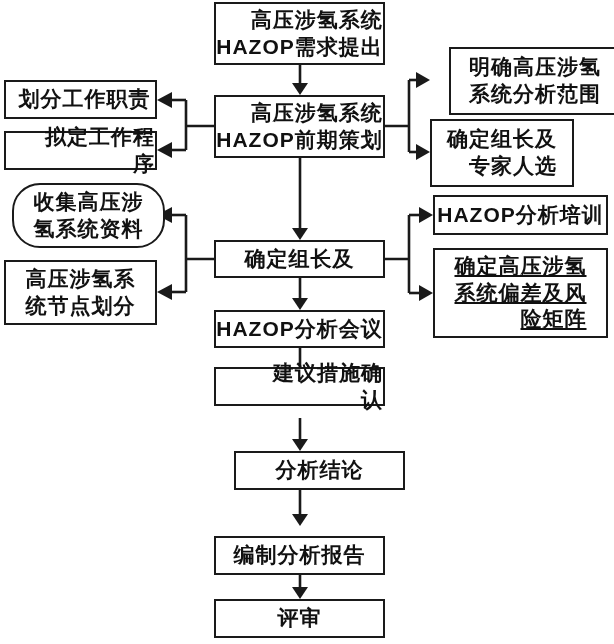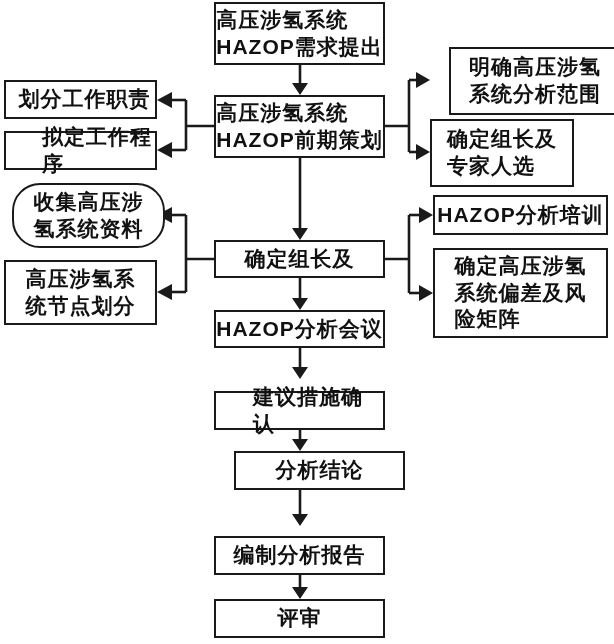--- a/index.html
+++ b/index.html
@@ -41,21 +41,21 @@
   .node {
     position: absolute;
     z-index: 2;
     box-sizing: border-box;
     border: 2px solid var(--line);
     background: var(--box-fill);
     color: var(--text);
     display: flex;
     align-items: center;
     justify-content: center;
-    text-align: left;
+    text-align: right;
     white-space: pre-line;
     font-size: 21px;
     font-weight: bold;
     line-height: 1.28;
     letter-spacing: 1px;
   }
 </style>
 </head>
 <body>
 
@@ -128,21 +128,21 @@
   <div class="node" style="left:214px; top:2px;  width:171px; height:63px;">高压涉氢系统
 HAZOP需求提出</div>
 
   <div class="node" style="left:214px; top:95px; width:171px; height:63px;">高压涉氢系统
 HAZOP前期策划</div>
 
   <div class="node" style="left:214px; top:240px; width:171px; height:38px;">确定组长及</div>
 
   <div class="node" style="left:214px; top:310px; width:171px; height:38px;">HAZOP分析会议</div>
 
-  <div class="node" style="left:214px; top:391px; width:171px; height:39px;padding-left:37px;">建议措施确认</div>
+  <div class="node" style="left:214px; top:367px; width:171px; height:39px;padding-left:37px;">建议措施确认</div>
 
   <div class="node" style="left:214px; top:451px; width:171px; height:39px;margin-left:20px;">分析结论</div>
 
   <div class="node" style="left:214px; top:526px; width:171px; height:39px;margin-top:10px;">编制分析报告</div>
 
   <div class="node" style="left:214px; top:599px; width:171px; height:39px;">评审</div>
 
   <div class="node" style="left:4px; top:80px; width:153px; height:39px;padding-left:8px;">划分工作职责</div>
 
   <div class="node" style="left:4px; top:131px; width:153px; height:39px;padding-left:36px;">拟定工作程序</div>
@@ -154,17 +154,17 @@
 统节点划分</div>
 
   <div class="node" style="left:430px; top:47px; width:172px; height:68px;margin-left:19px;">明确高压涉氢
 系统分析范围</div>
 
   <div class="node" style="left:430px; top:119px; width:144px; height:68px;">确定组长及
 专家人选</div>
 
   <div class="node" style="left:433px; top:195px; width:175px; height:40px;">HAZOP分析培训</div>
 
-  <div class="node" style="left:433px; top:248px; width:175px; height:90px;">确定高压涉氢
+  <div class="node" style="left:433px; top:248px; width:175px; height:90px;text-decoration:underline;">确定高压涉氢
 系统偏差及风
 险矩阵</div>
 
 </div>
 
 </body></html>

